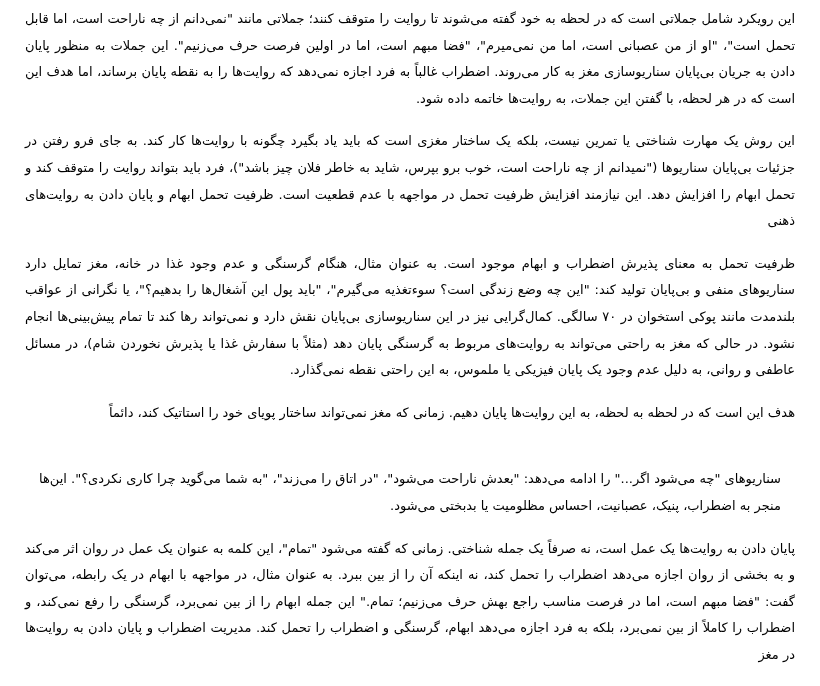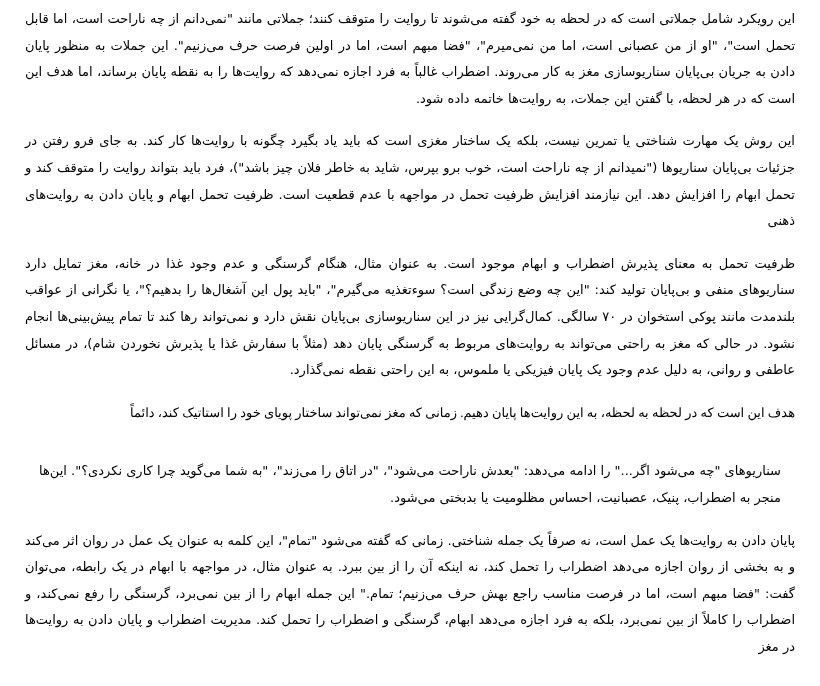--- a/index.html
+++ b/index.html
@@ -22,22 +22,21 @@
     text-align: justify;
     color: #000000;
     font-family: "DejaVu Sans", sans-serif;
     font-size: 13px;
     line-height: 26.6px;
   }
   .para {
     margin: 0 0 16px 0;
   }
   .para-gap-large {
-    margin-bottom: 32px;
-    font-family: Liberation Serif, serif;
+    margin-bottom: 40px;
   }
   .para-inset {
     padding: 0 14px;
   }
 </style>
 </head>
 <body>
 
 <div class="page">
   <p class="para">این رویکرد شامل جملاتی است که در لحظه به خود گفته می‌شوند تا روایت را متوقف کنند؛ جملاتی مانند "نمی‌دانم از چه ناراحت است، اما قابل تحمل است"، "او از من عصبانی است، اما من نمی‌میرم"، "فضا مبهم است، اما در اولین فرصت حرف می‌زنیم". این جملات به منظور پایان دادن به جریان بی‌پایان سناریوسازی مغز به کار می‌روند. اضطراب غالباً به فرد اجازه نمی‌دهد که روایت‌ها را به نقطه پایان برساند، اما هدف این است که در هر لحظه، با گفتن این جملات، به روایت‌ها خاتمه داده شود.</p>

